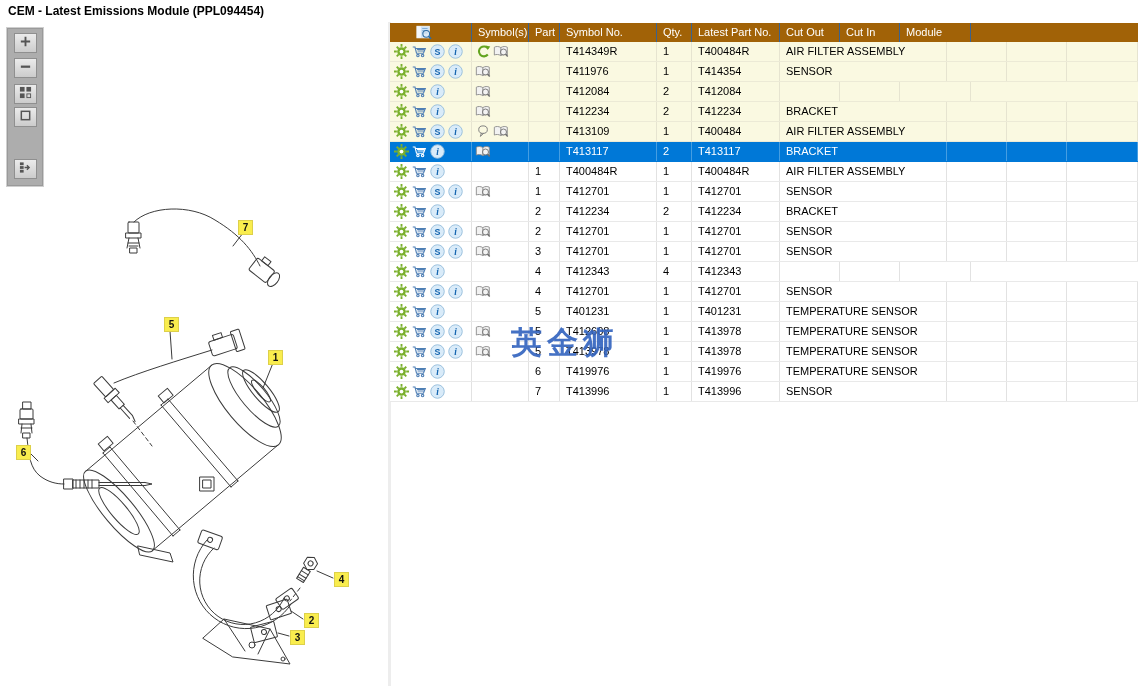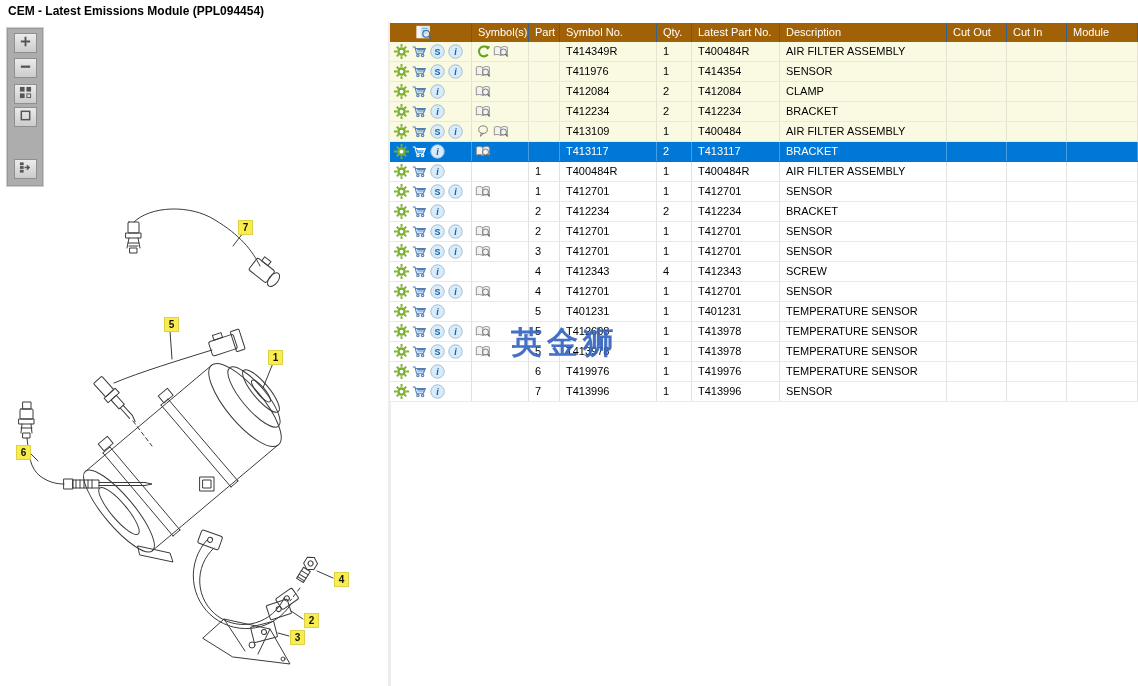--- a/index.html
+++ b/index.html
@@ -209,21 +209,20 @@
             <path d="M7 3.5h6M7 6h6M7 8.5h6" stroke="#7aa8d4"></path>
             <circle cx="11.5" cy="9.5" r="3.8" fill="rgba(235,243,250,.5)" stroke="#2e6da4" stroke-width="1.2"></circle>
             <path d="M14.2 12.4 L17 15.2" stroke="#2e6da4" stroke-width="1.8"></path>
           </svg>
         </span></div>
       <div class="th c1" data-name="column-header">Symbol(s)</div>
       <div class="th c2" data-name="column-header">Part</div>
       <div class="th c3" data-name="column-header">Symbol No.</div>
       <div class="th c4" data-name="column-header">Qty.</div>
       <div class="th c5" data-name="column-header">Latest Part No.</div>
-      <div class="th c6" data-name="column-header">Description</div>
       <div class="th c7" data-name="column-header">Cut Out</div>
       <div class="th c8" data-name="column-header">Cut In</div>
       <div class="th c9" data-name="column-header">Module</div>
     </div>
   <div id="tbody" data-name="table-body">
       <div class="row cream" data-name="table-row">
         <div class="cell c0 icons" data-name="cell-actions">
           <span class="icon" data-name="gear-icon">
             <svg viewBox="0 0 16 16">
               <g fill="#7AB02C">
@@ -363,21 +362,20 @@
               <line x1="8.8" y1="3.6" x2="8.8" y2="12.6" stroke="#8a8a8a"></line>
               <circle cx="11.8" cy="8.6" r="3.4" fill="rgba(244,244,244,.55)" stroke="#6f6f6f"></circle>
               <line x1="14.2" y1="11" x2="16.6" y2="13.6" stroke="#6f6f6f" stroke-width="1.6"></line>
             </svg>
           </span>
         </div>
         <div class="cell c2" data-name="cell-item"></div>
         <div class="cell c3" data-name="cell-parts-no">T412084</div>
         <div class="cell c4" data-name="cell-qty">2</div>
         <div class="cell c5" data-name="cell-latest-part-no">T412084</div>
-        <div class="cell c6" data-name="cell-description">CLAMP</div>
         <div class="cell c7" data-name="cell-cut-out"></div>
         <div class="cell c8" data-name="cell-cut-in"></div>
         <div class="cell c9" data-name="cell-comment"></div>
       </div>
       <div class="row cream" data-name="table-row">
         <div class="cell c0 icons" data-name="cell-actions">
           <span class="icon" data-name="gear-icon">
             <svg viewBox="0 0 16 16">
               <g fill="#7AB02C">
                 <path d="M7 0h2v3H7zM7 13h2v3H7zM0 7h3v2H0zM13 7h3v2h-3zM2.2 3.6l1.4-1.4 2.1 2.1-1.4 1.4zM10.3 11.7l1.4-1.4 2.1 2.1-1.4 1.4zM3.6 13.8l-1.4-1.4 2.1-2.1 1.4 1.4zM11.7 5.7l-1.4-1.4 2.1-2.1 1.4 1.4z"></path>
@@ -771,21 +769,20 @@
               <circle cx="8" cy="8" r="7.2" fill="#D9EBF9" stroke="#96BEDC"></circle>
               <text x="8" y="11.8" text-anchor="middle" font-size="10" font-weight="bold" font-style="italic" fill="#1464AF" font-family="Liberation Serif,serif">i</text>
             </svg>
           </span>
         </div>
         <div class="cell c1 icons" data-name="cell-symbols"></div>
         <div class="cell c2" data-name="cell-item">4</div>
         <div class="cell c3" data-name="cell-parts-no">T412343</div>
         <div class="cell c4" data-name="cell-qty">4</div>
         <div class="cell c5" data-name="cell-latest-part-no">T412343</div>
-        <div class="cell c6" data-name="cell-description">SCREW</div>
         <div class="cell c7" data-name="cell-cut-out"></div>
         <div class="cell c8" data-name="cell-cut-in"></div>
         <div class="cell c9" data-name="cell-comment"></div>
       </div>
       <div class="row " data-name="table-row">
         <div class="cell c0 icons" data-name="cell-actions">
           <span class="icon" data-name="gear-icon">
             <svg viewBox="0 0 16 16">
               <g fill="#7AB02C">
                 <path d="M7 0h2v3H7zM7 13h2v3H7zM0 7h3v2H0zM13 7h3v2h-3zM2.2 3.6l1.4-1.4 2.1 2.1-1.4 1.4zM10.3 11.7l1.4-1.4 2.1 2.1-1.4 1.4zM3.6 13.8l-1.4-1.4 2.1-2.1 1.4 1.4zM11.7 5.7l-1.4-1.4 2.1-2.1 1.4 1.4z"></path>

